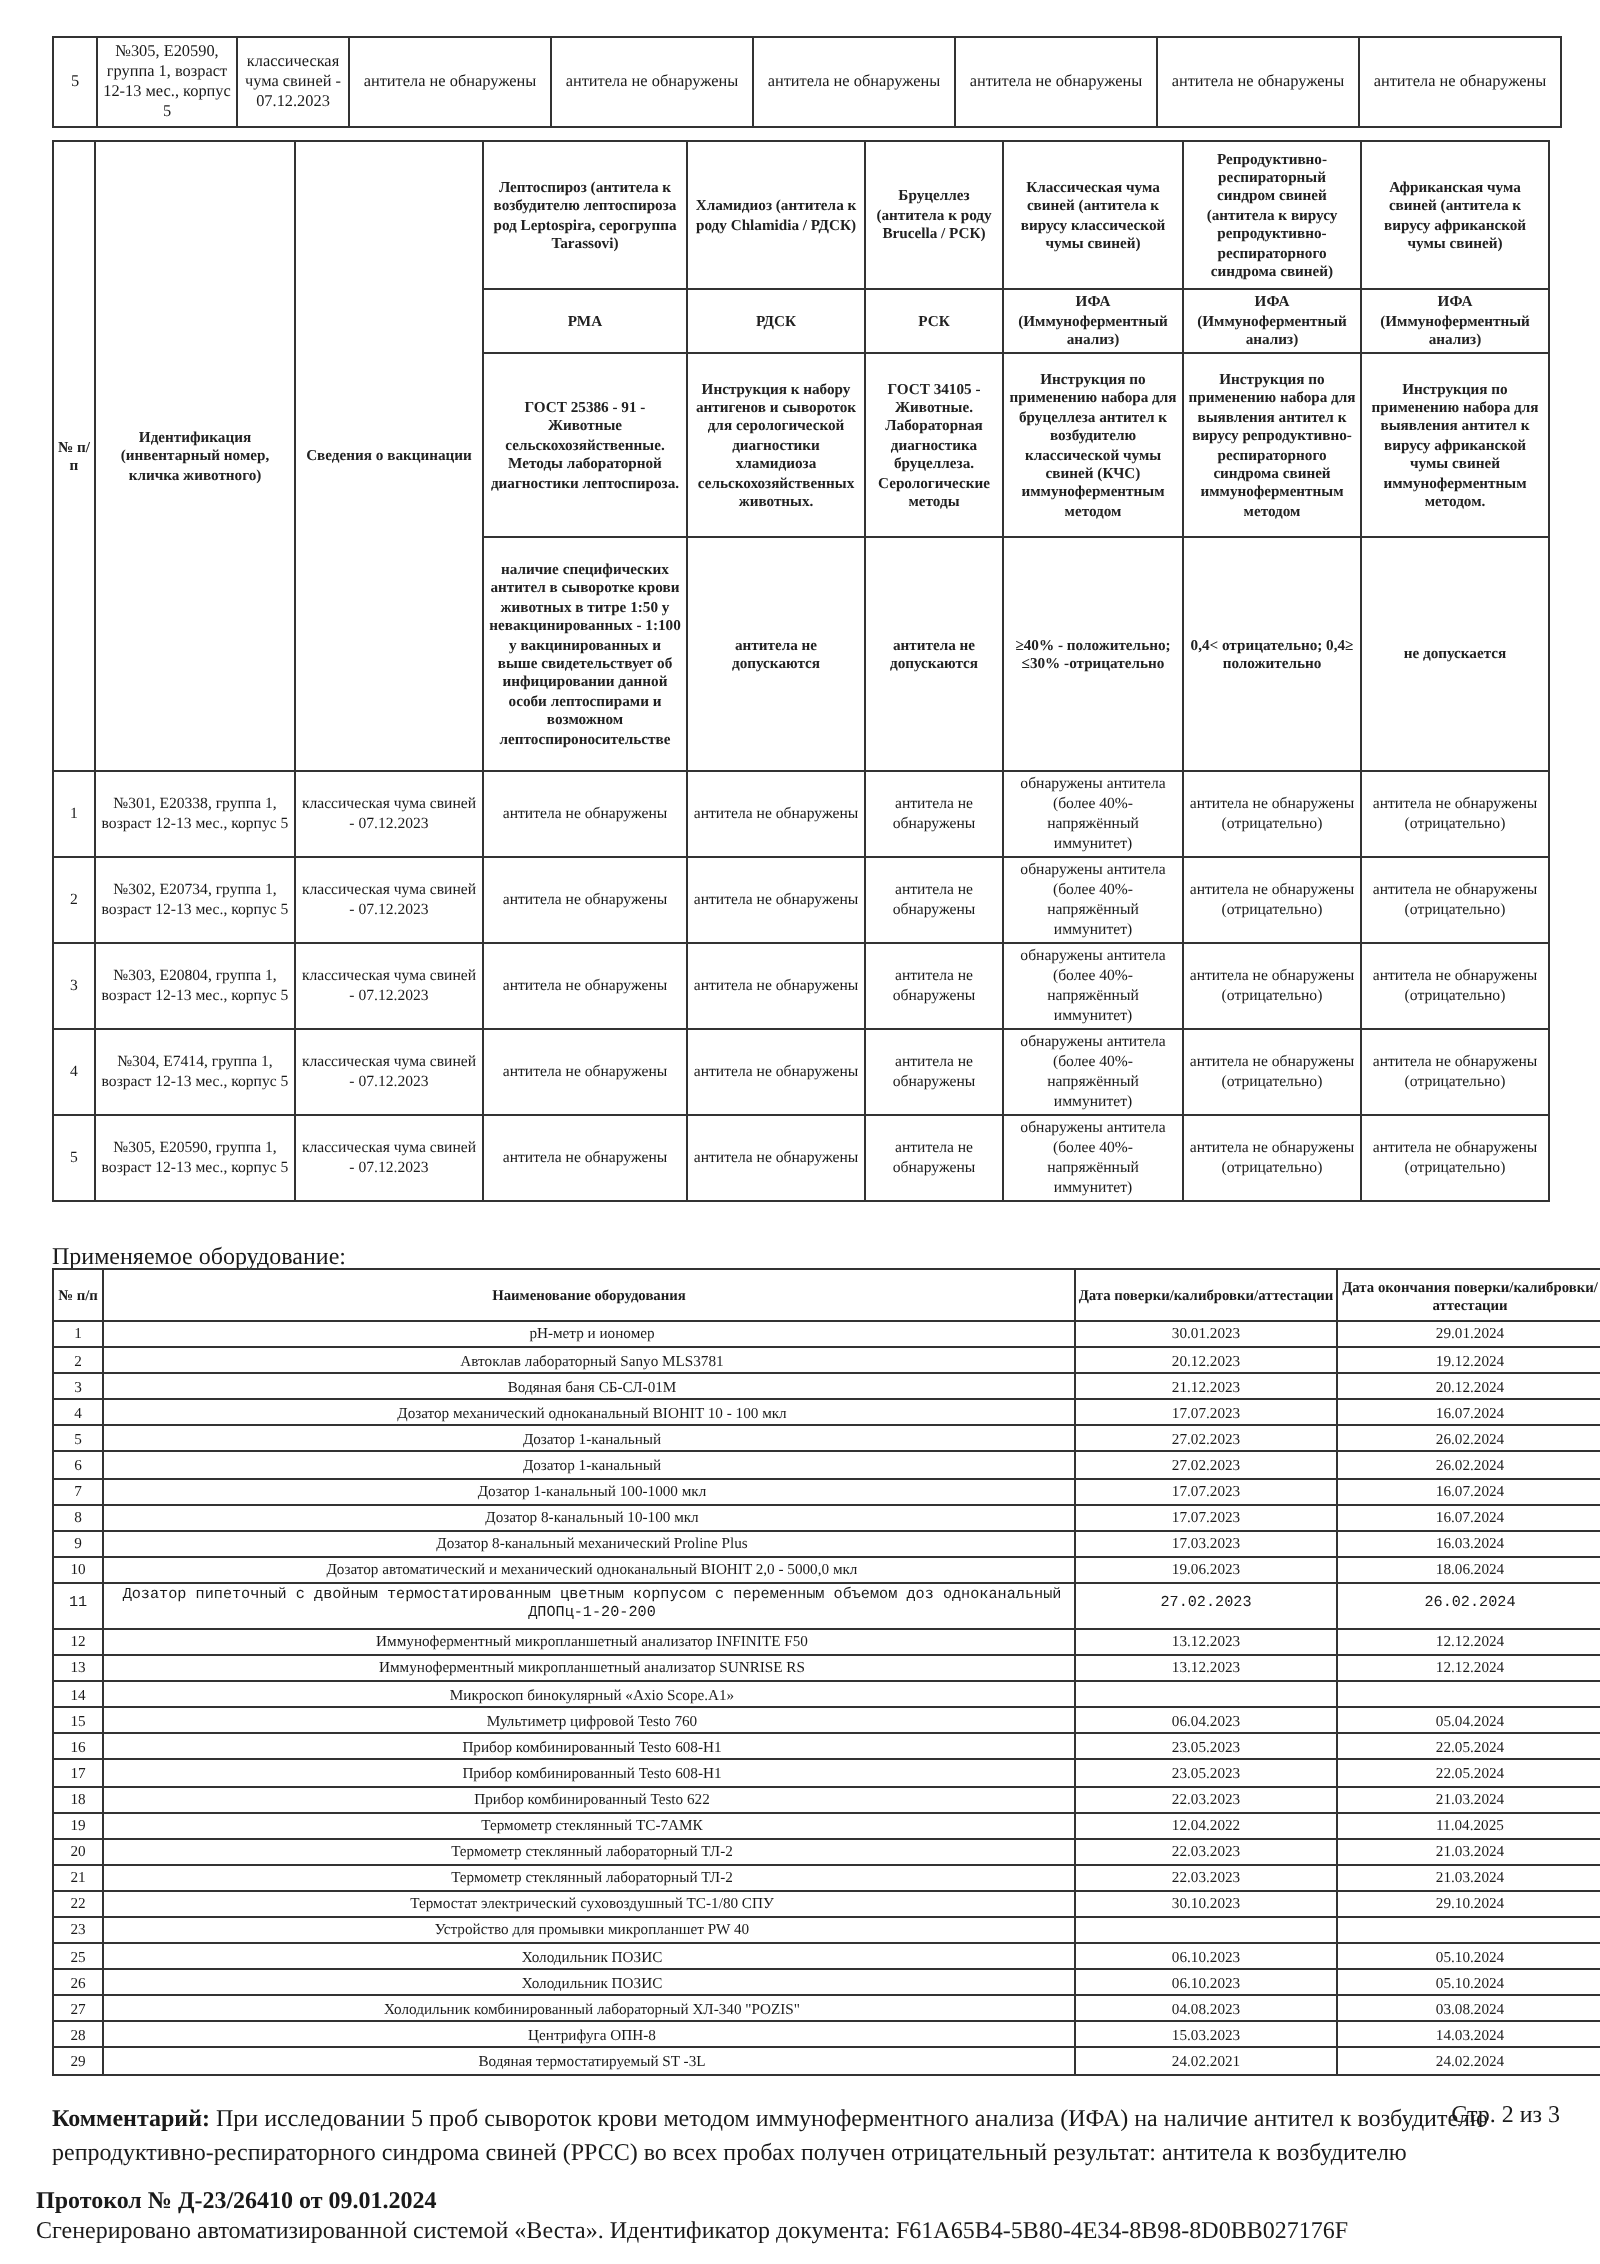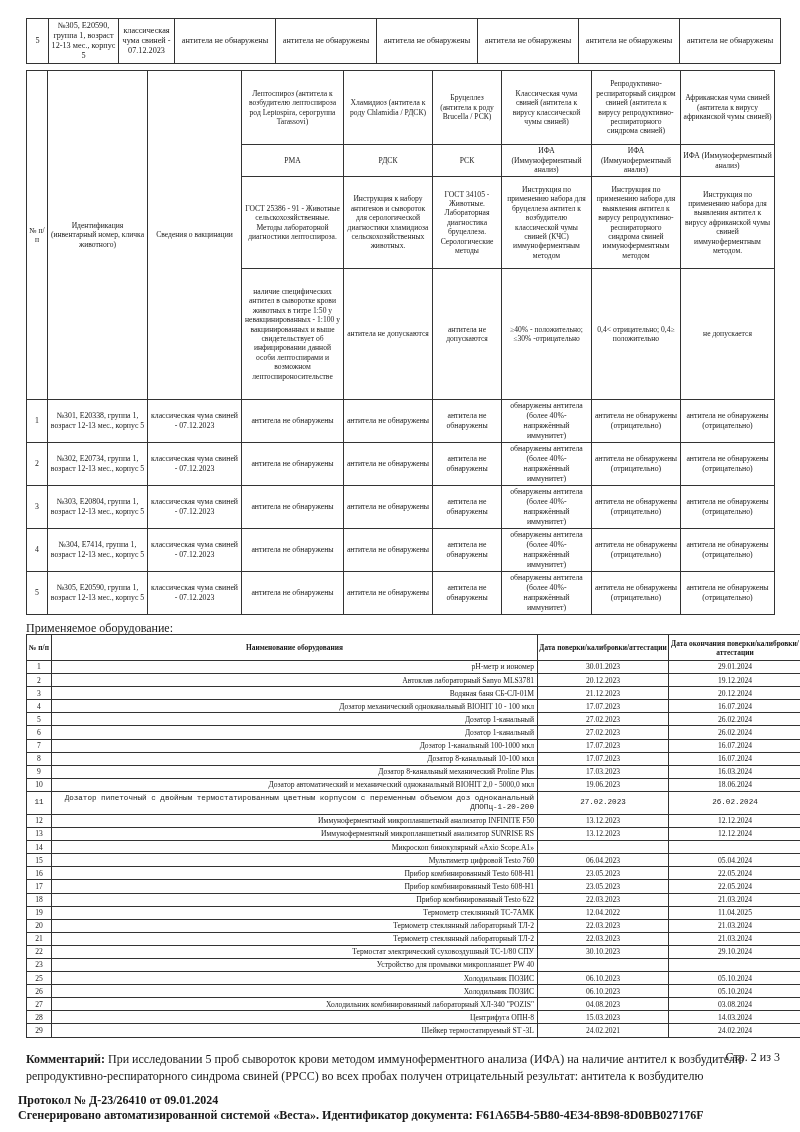--- a/index.html
+++ b/index.html
@@ -9,36 +9,36 @@
   table { border-collapse: collapse; table-layout: fixed; }
   td, th { border: 1px solid #333; text-align: center; vertical-align: middle; font-weight: normal; }
 
   
   #top-table { position: absolute; left: 26px; top: 18px; width: 754px; }
   #top-table td { font-size: 8.2px; line-height: 10px; height: 45px; padding: 1px 2px; }
 
   
   #results-table { position: absolute; left: 26px; top: 70px; width: 748px; }
   #results-table td, #results-table th { padding: 1px 2px; }
-  #results-table thead th { font-size: 7.6px; line-height: 9.4px; font-weight: normal; color: #222; }
+  #results-table thead th { font-size: 7.6px; line-height: 9.4px; font-weight: bold; color: #222; }
   #results-table tbody td { font-size: 7.8px; line-height: 10px; height: 42.6px; }
 
   
   #equip-title { position: absolute; left: 26px; top: 621px; font-size: 12px; line-height: 14px; }
   #equip-table { position: absolute; left: 26px; top: 634px; width: 747px; }
   #equip-table th { font-size: 7.4px; line-height: 9px; font-weight: bold; height: 26px; }
   #equip-table td { font-size: 7.6px; line-height: 9.2px; height: 13.1px; padding: 0 3px; }
-  #equip-table td.name { text-align: right; padding-left: 6px; }
+  #equip-table td.name { text-align: center; padding-left: 6px; }
   #equip-table tr.tall td { height: 23px; font-family: Liberation Mono, monospace; }
 
   
   #comment { position: absolute; left: 26px; top: 1051px; width: 760px; font-size: 12px; line-height: 17px; }
   #comment b { font-weight: bold; text-align: center; }
   #footer-protocol { position: absolute; left: 18px; top: 1093px; font-size: 12px; line-height: 14px; font-weight: bold; }
-  #footer-generated { position: absolute; left: 18px; top: 1108px; font-size: 12px; line-height: 14px; font-weight: bold; }
+  #footer-generated { position: absolute; left: 18px; top: 1108px; font-size: 12px; line-height: 14px; }
   #footer-page { position: absolute; right: 20px; top: 1050px; font-size: 12px; line-height: 14px; }
 </style>
 </head>
 <body>
 
 <table id="top-table">
   <colgroup>
     <col style="width:22px">
       <col style="width:70px">
       <col style="width:56px">
@@ -97,21 +97,21 @@
       <th>ИФА (Иммуноферментный анализ)</th>
     </tr>
     <tr style="height:92px">
       <th>ГОСТ 25386 - 91 - Животные сельскохозяйственные. Методы лабораторной диагностики лептоспироза.</th>
       <th>Инструкция к набору антигенов и сывороток для серологической диагностики хламидиоза сельскохозяйственных животных.</th>
       <th>ГОСТ 34105 - Животные. Лабораторная диагностика бруцеллеза. Серологические методы</th>
       <th>Инструкция по применению набора для бруцеллеза антител к возбудителю классической чумы свиней (КЧС) иммуноферментным методом</th>
       <th>Инструкция по применению набора для выявления антител к вирусу репродуктивно-респираторного синдрома свиней иммуноферментным методом</th>
       <th>Инструкция по применению набора для выявления антител к вирусу африканской чумы свиней иммуноферментным методом.</th>
     </tr>
-    <tr style="height:131px">
+    <tr style="height:117px">
       <th>наличие специфических антител в сыворотке крови животных в титре 1:50 у невакцинированных - 1:100 у вакцинированных и выше свидетельствует об инфицировании данной особи лептоспирами и возможном лептоспироносительстве</th>
       <th>антитела не допускаются</th>
       <th>антитела не допускаются</th>
       <th>≥40% - положительно; ≤30% -отрицательно</th>
       <th>0,4&lt; отрицательно; 0,4≥ положительно</th>
       <th>не допускается</th>
     </tr>
   </thead>
   <tbody id="results-body">
       <tr>
@@ -346,21 +346,21 @@
         <td>03.08.2024</td>
       </tr>
       <tr>
         <td>28</td>
         <td class="name">Центрифуга ОПН-8</td>
         <td>15.03.2023</td>
         <td>14.03.2024</td>
       </tr>
       <tr>
         <td>29</td>
-        <td class="name">Шейкер термостатируемый ST -3L</td>
+        <td class="name">Водяная термостатируемый ST -3L</td>
         <td>24.02.2021</td>
         <td>24.02.2024</td>
       </tr>
     </tbody>
 </table>
 
 <div id="comment">
   <b>Комментарий:</b><span> При исследовании 5 проб сывороток крови методом иммуноферментного анализа (ИФА) на наличие антител к возбудителю репродуктивно-респираторного синдрома свиней (РРСС) во всех пробах получен отрицательный результат: антитела к возбудителю</span>
 </div>
 

